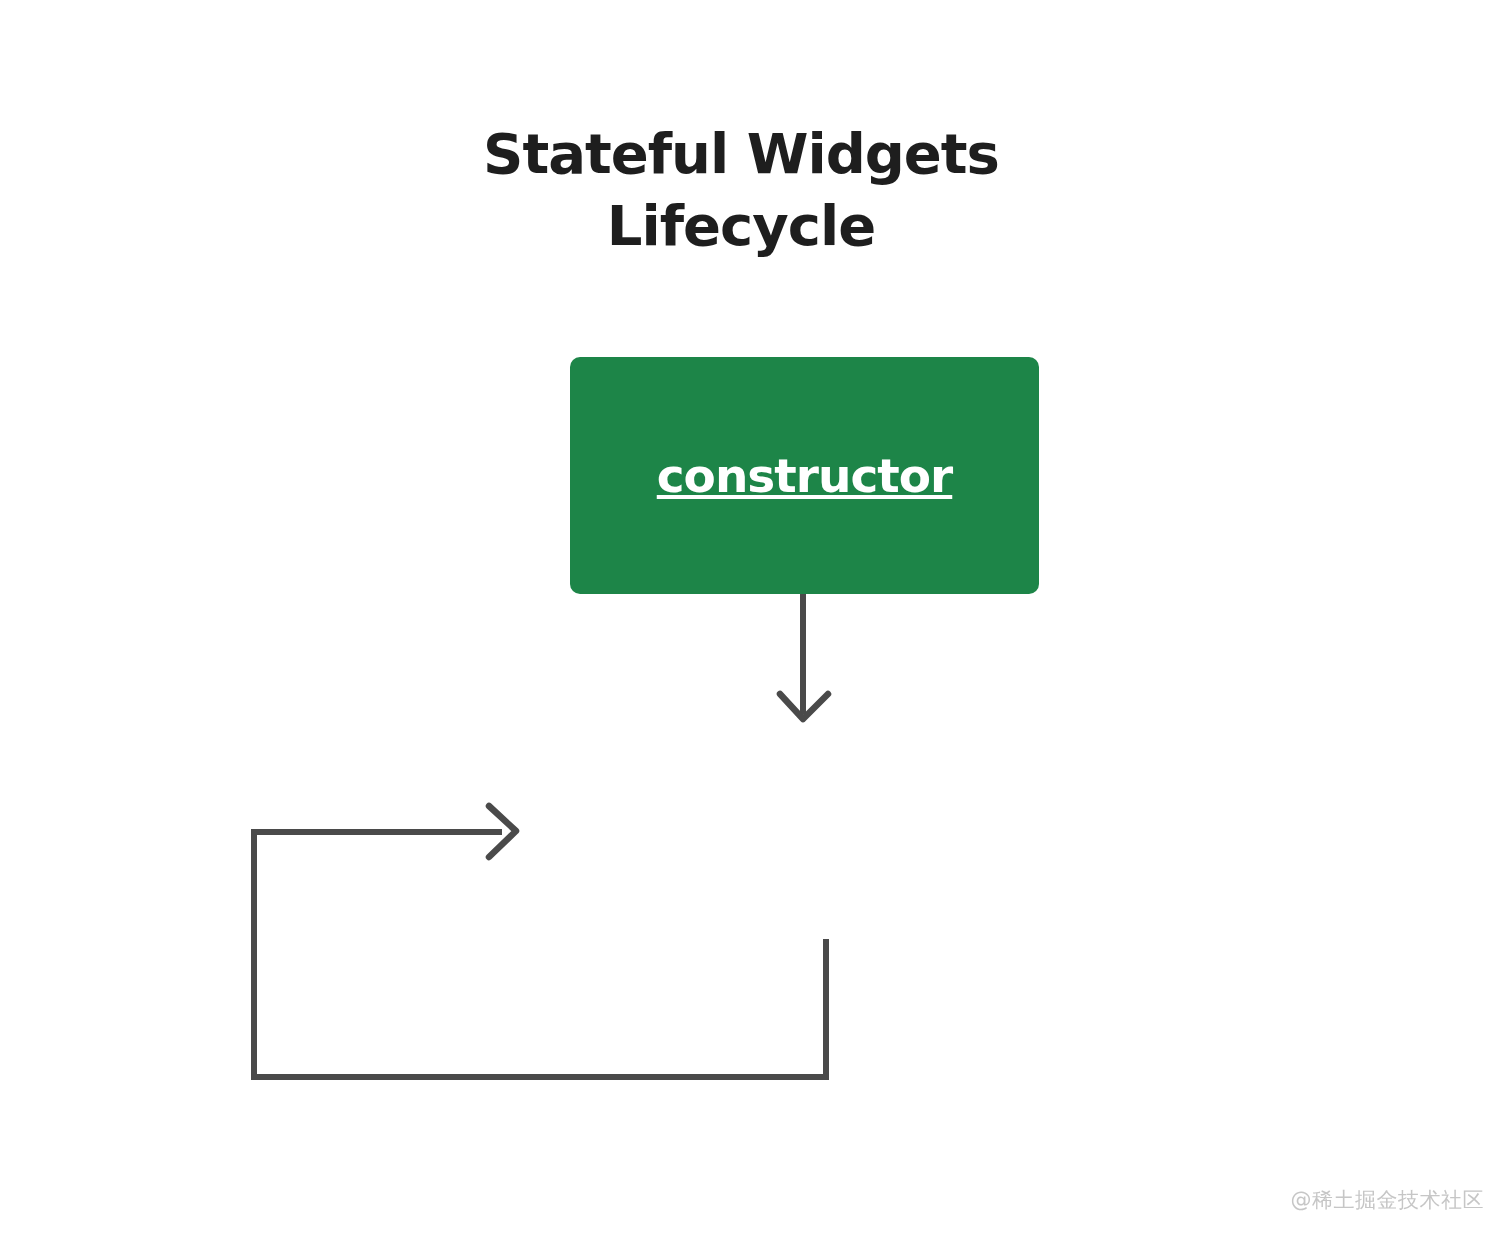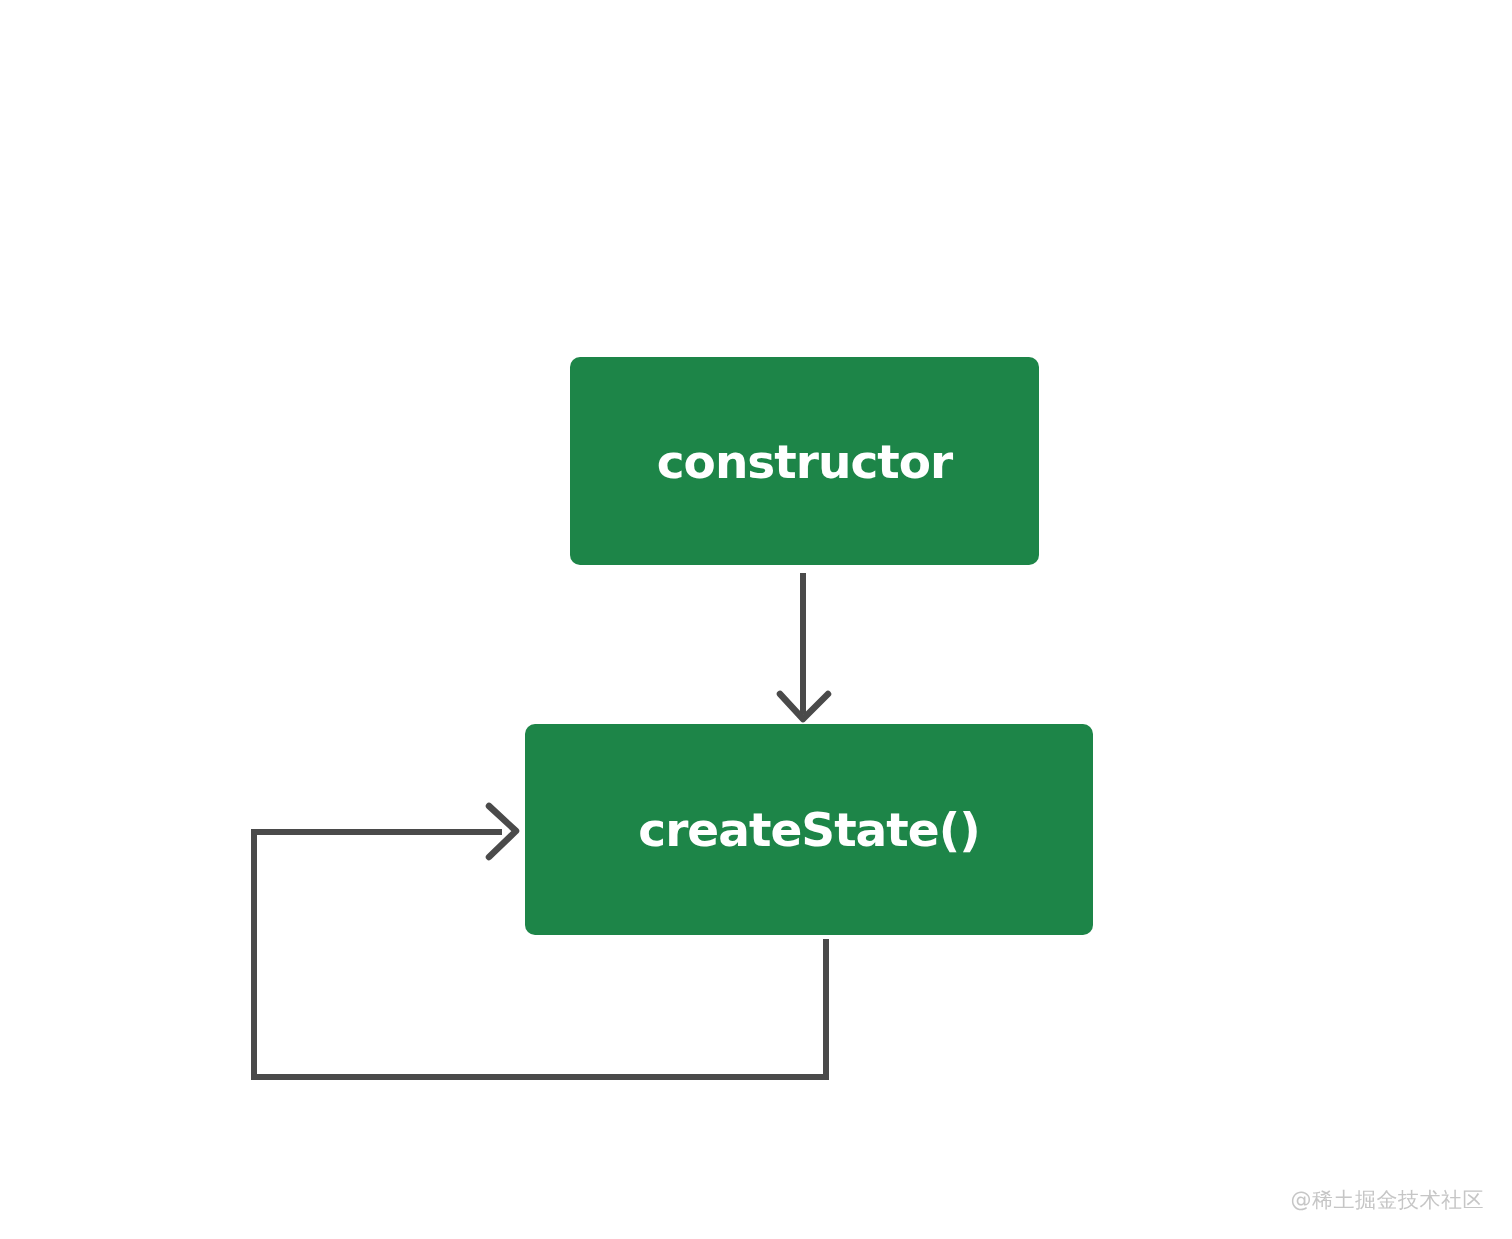--- a/index.html
+++ b/index.html
@@ -37,21 +37,22 @@
     justify-content: center;
     color: var(--node-fg, #ffffff);
     font-size: 47px;
     font-weight: bold;
     letter-spacing: -1px;
   }
   .node-constructor {
     left: 570px;
     top: 357px;
     width: 469px;
-    height: 208px;
+    height: 237px;
+    text-decoration: underline;
   }
   .node-createstate {
     left: 525px;
     top: 724px;
     width: 568px;
     height: 211px;
   }
   .arrow-layer {
     position: absolute;
     left: 0;
@@ -83,37 +84,38 @@
     letter-spacing: 0.5px;
     white-space: nowrap;
     text-align: right;
   }
 </style>
 </head>
 <body style="background: rgb(255, 255, 255);">
 
 <div class="canvas">
 
+  <div class="title">
+    <div>Stateful Widgets</div>
+    <div>Lifecycle</div>
+  </div>
 
   <svg class="arrow-layer" viewBox="0 0 1512 1239">
 
     <g>
       <path class="arrow-line" d="M 803 573 L 803 714"></path>
       <path class="arrow-head" d="M 780 694 L 803 719 L 828 694"></path>
     </g>
 
     <g>
       <path class="arrow-line" d="M 826 939 L 826 1077 L 254 1077 L 254 832 L 502 832"></path>
       <path class="arrow-head" d="M 489 806 L 516 831 L 489 857"></path>
     </g>
   </svg>
 
   <div class="node node-constructor">
     <span>constructor</span>
   </div>
 
-  <div class="node node-createstate">
-    <span>createState()</span>
-  </div>
 
   <div class="watermark">@稀土掘金技术社区</div>
 
 </div>
 
 </body></html>

